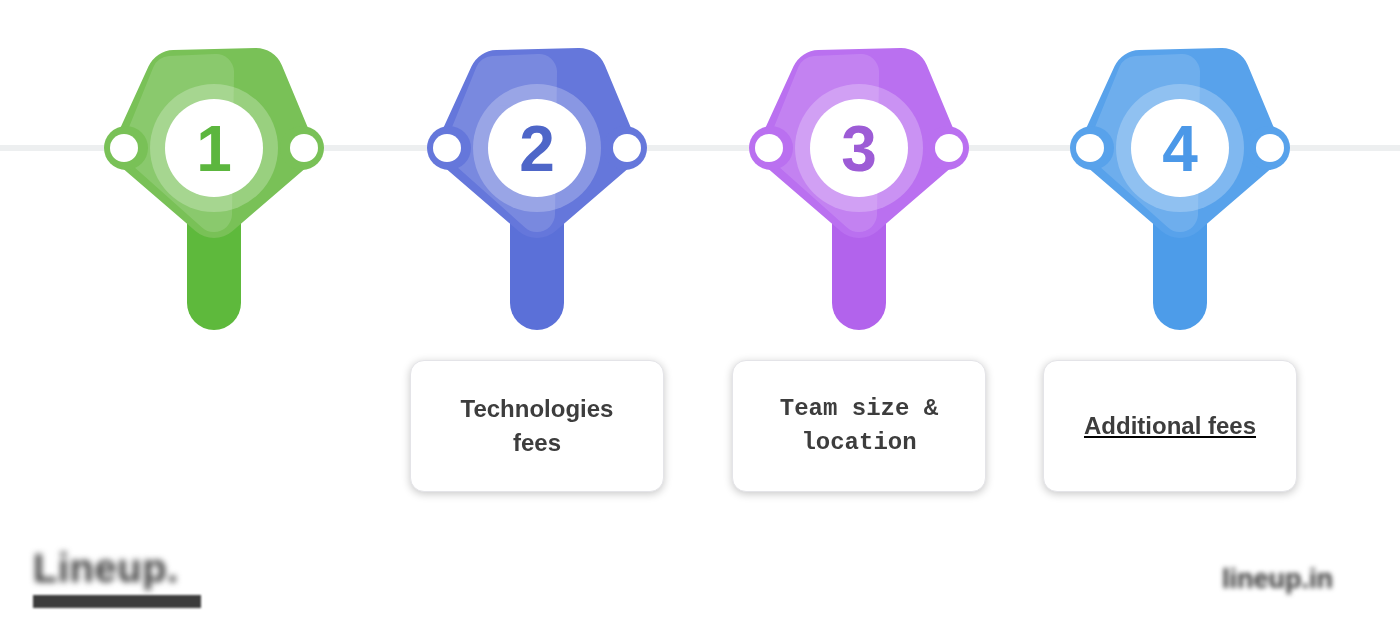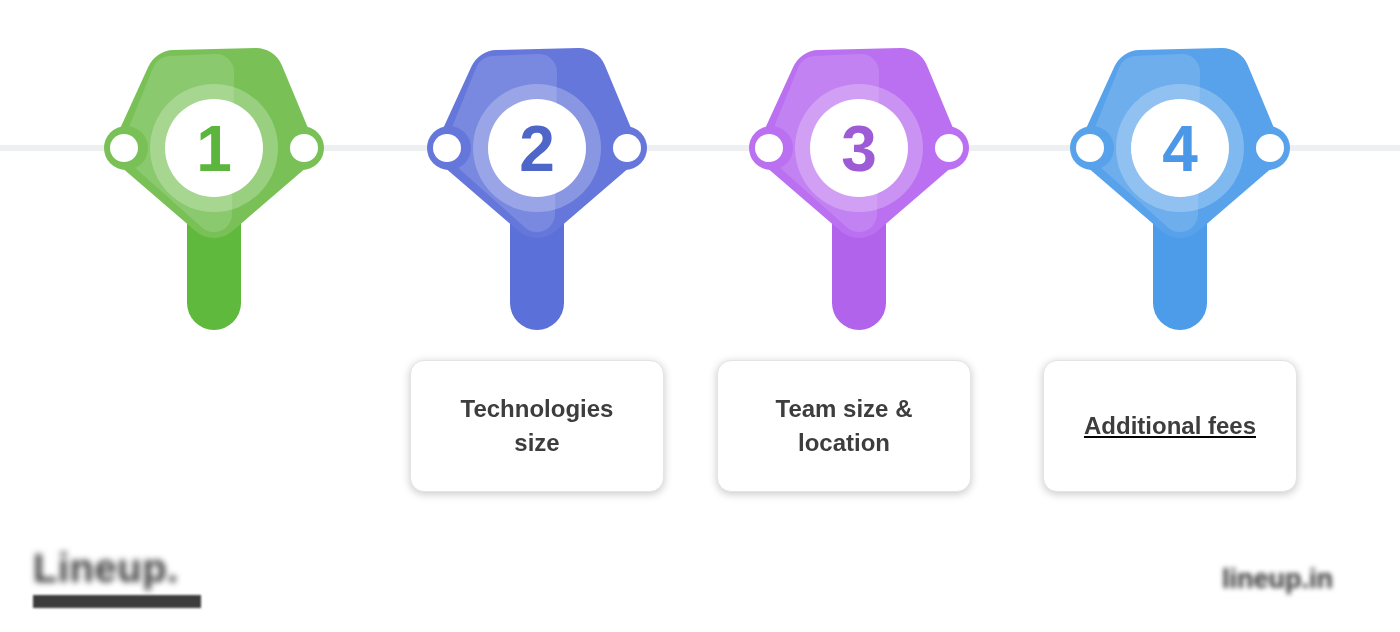--- a/index.html
+++ b/index.html
@@ -50,21 +50,21 @@
     border-radius: 14px;
     box-shadow: 0 2px 9px rgba(0,0,0,0.22);
     display: flex;
     align-items: center;
     justify-content: center;
     z-index: 2;
     box-sizing: border-box;
   }
   .card-1 { left: 87px; }
   .card-2 { left: 410px; }
-  .card-3 { left: 717px; }
+  .card-3 { left: 732px; font-family: Liberation Mono, monospace; }
   .card-4 { left: 1043px; text-decoration: underline; }
   .card-label {
     max-width: 200px;
     text-align: center;
     font-size: 24px;
     font-weight: 600;
     line-height: 34px;
     color: #3d3d3d;
   }
   .brand {
@@ -151,21 +151,21 @@
     <circle cx="42" cy="108" r="22" fill="#58a2eb"></circle>
     <circle cx="218" cy="108" r="22" fill="#58a2eb"></circle>
     <circle cx="130" cy="108" r="64" fill="#ffffff" opacity="0.24"></circle>
     <circle cx="130" cy="108" r="49" fill="#ffffff"></circle>
     <circle cx="40" cy="108" r="14" fill="#ffffff"></circle>
     <circle cx="220" cy="108" r="14" fill="#ffffff"></circle>
     <text class="num-text" x="130" y="131" text-anchor="middle" fill="#4b98e8">4</text>
   </svg>
 
   <div class="step-card card-2">
-    <div class="card-label">Technologies size</div>
+    <div class="card-label">Technologies fees</div>
   </div>
   <div class="step-card card-3">
     <div class="card-label">Team size &amp; location</div>
   </div>
   <div class="step-card card-4">
     <div class="card-label">Additional fees</div>
   </div>
 
   <div class="brand">
     <div class="brand-text">Lineup.</div>

